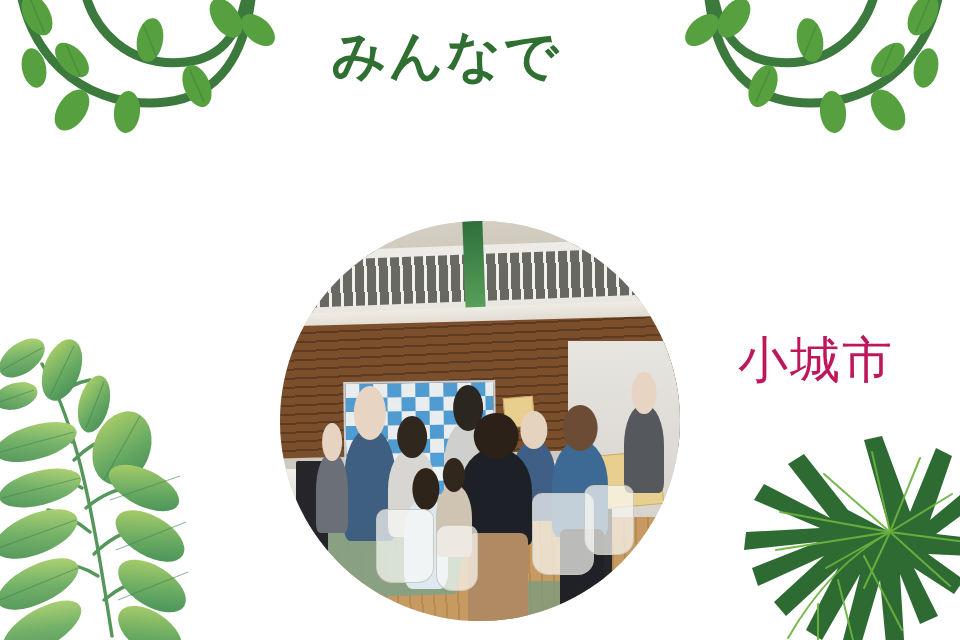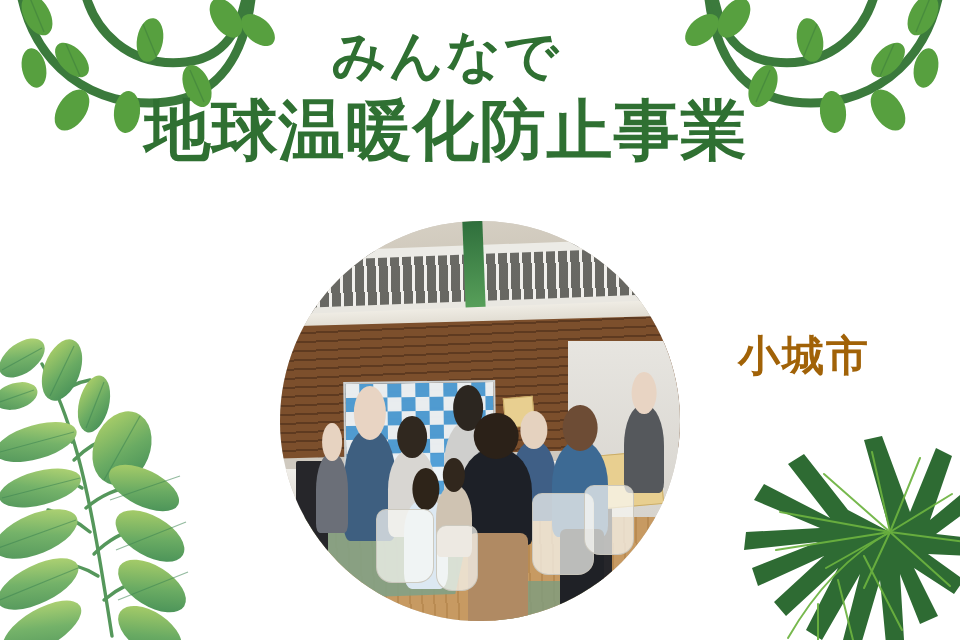--- a/index.html
+++ b/index.html
@@ -41,23 +41,23 @@
     color: #2f7032;
     letter-spacing: 1px;
     margin-top: 10px;
   }
 
   
   .city-name {
     position: absolute;
     left: 738px;
     top: 332px;
-    font-size: 42px;
-    font-weight: 700;
-    color: #a16207;
+    font-size: 50px;
+    font-weight: 400;
+    color: #be185d;
     letter-spacing: 2px;
     line-height: 1.15;
   }
 
   
   .photo-circle {
     position: absolute;
     left: 280px;
     top: 221px;
     width: 400px;
@@ -236,21 +236,20 @@
         <path d="M40 16 L54 50"></path>
           <path d="M76 62 L90 94"></path>
         <path d="M153 42 L167 76"></path>
           <path d="M200 88 L214 120"></path>
       </g>
     </svg>
   </div>
 
   <div class="title-block">
     <div class="title-line1">みんなで</div>
-    <div class="title-line2">地球温暖化防止事業</div>
   </div>
 
   <div class="city-name">小城市</div>
 
   <div class="photo-circle">
     <div class="photo-inner">
       <div class="ph-ceiling"></div>
       <div class="ph-railing"></div>
       <div class="ph-railing-top"></div>
       <div class="ph-railing-bot"></div>

